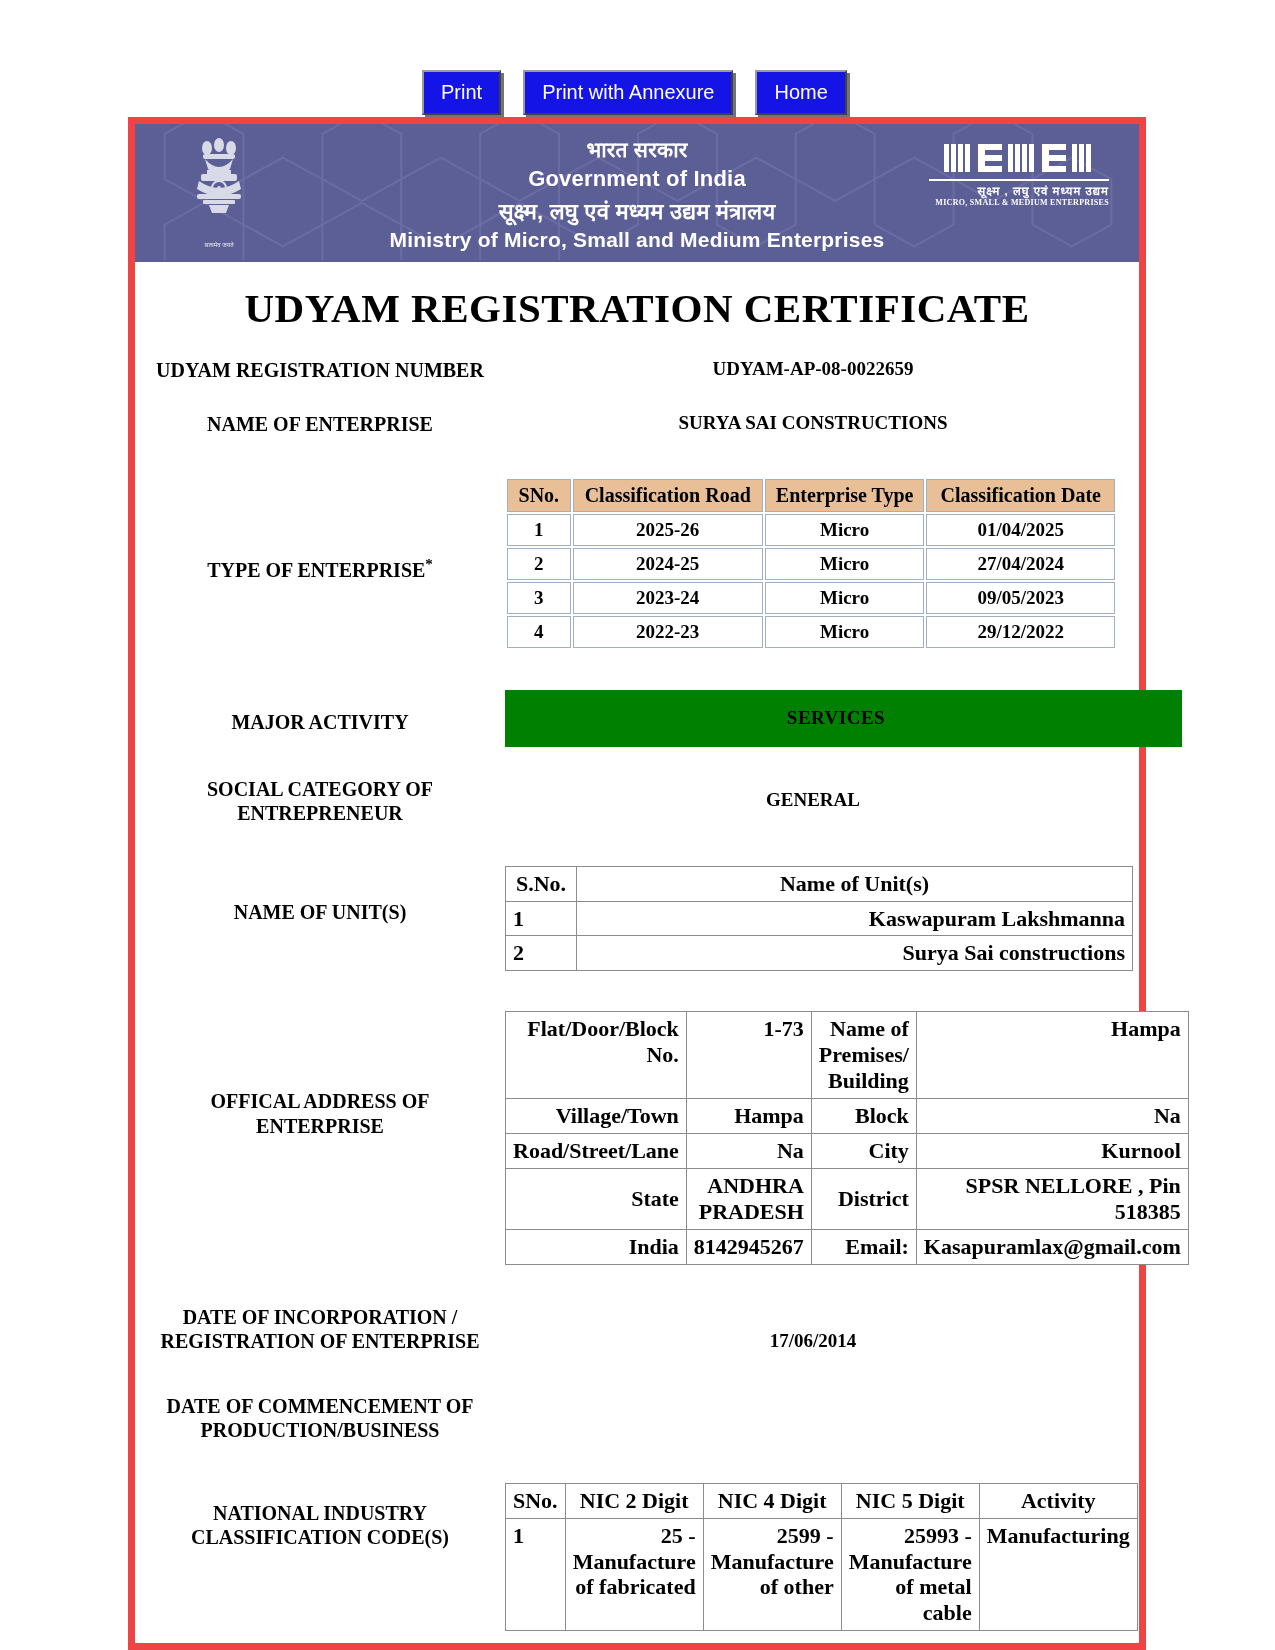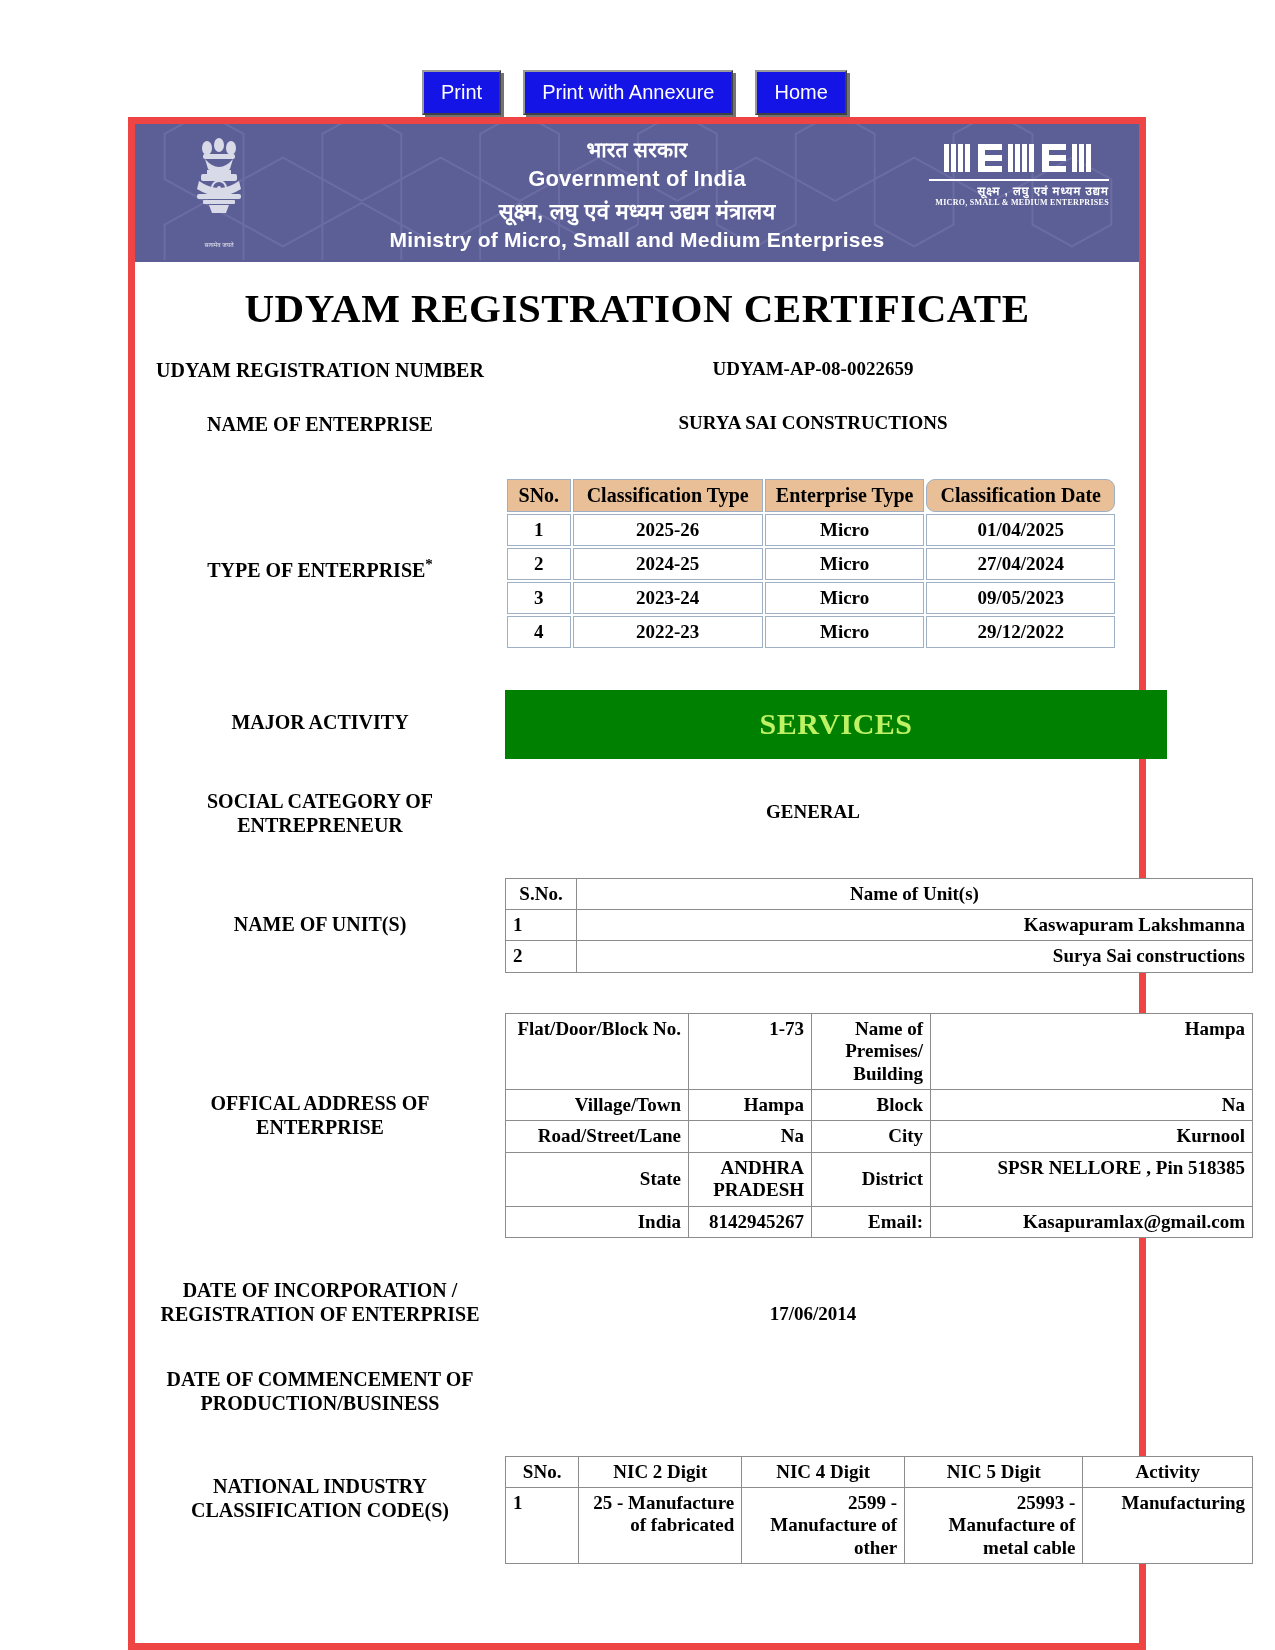--- a/index.html
+++ b/index.html
@@ -178,23 +178,23 @@
   }
   table.ctab th {
     background: #e8bf96;
     font-size: 20px;
     line-height: 1.15;
   }
 
   
   table.gtab {
     border-collapse: collapse;
-    font-size: 19px;
-    font-weight: bold;
-    width: 748px;
+    font-size: 22px;
+    font-weight: bold;
+    width: 628px;
   }
   table.gtab th, table.gtab td {
     border: 1px solid #8c8c8c;
     padding: 4px 7px;
     text-align: right;
     vertical-align: top;
     background: #ffffff;
     line-height: 1.18;
   }
   table.gtab th { text-align: center; font-weight: bold;}
@@ -205,25 +205,25 @@
   .nic-c3 { width: 148px; }
   .nic-c4 { width: 140px; }
 
   .addr-k { width: 168px; }
   .addr-v1 { width: 108px; }
   .addr-k2 { width: 104px; }
 
   
   .green-bar {
     background: #008000;
-    color: #bef264;
-    font-weight: bold;
-    font-size: 30px;
-    text-align: center;
-    padding: 17px 0 18px 0;
+    color: #000000;
+    font-weight: bold;
+    font-size: 19px;
+    text-align: center;
+    padding: 17px 15px 18px 0;
     width: 662px;
     letter-spacing: .5px;
   }
   .sp-30 { height: 30px; }
   .sp-40 { height: 40px; }
 </style>
 </head>
 <body>
 
 <div class="toolbar">
@@ -324,23 +324,23 @@
 
   <div class="row">
     <div class="lbl" style="padding-top:78px;">
       <span>TYPE OF ENTERPRISE</span><span class="sup-star">*</span>
     </div>
     <div class="val" style="text-align:left;">
       <table class="ctab">
         <thead>
           <tr>
             <th style="width:52px;">SNo.</th>
-            <th style="width:192px;">Classification Type</th>
+            <th style="width:192px;">Classification Road</th>
             <th style="width:160px;">Enterprise Type</th>
-            <th style="width:190px;border-radius:9px;">Classification Date</th>
+            <th style="width:190px;">Classification Date</th>
           </tr>
         </thead>
         <tbody>
           <tr>
             <td>1</td>
             <td>2025-26</td>
             <td>Micro</td>
             <td>01/04/2025</td>
           </tr>
           <tr>

